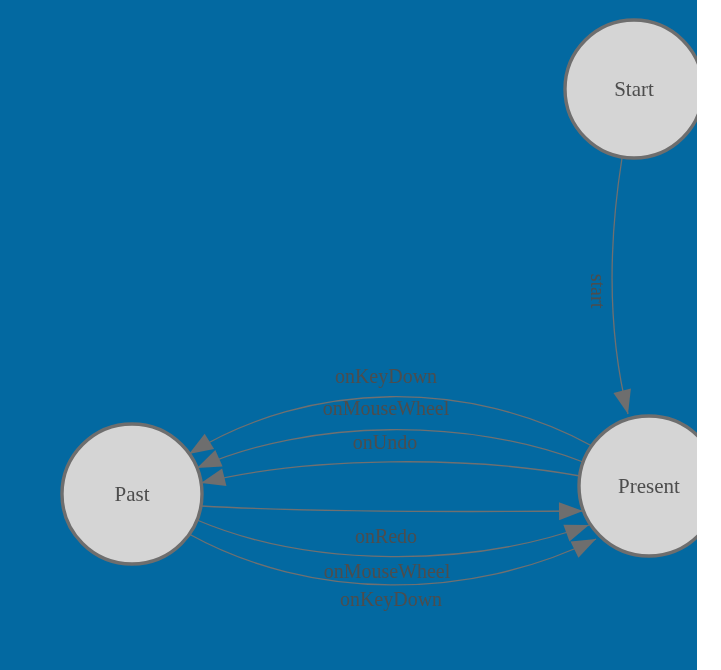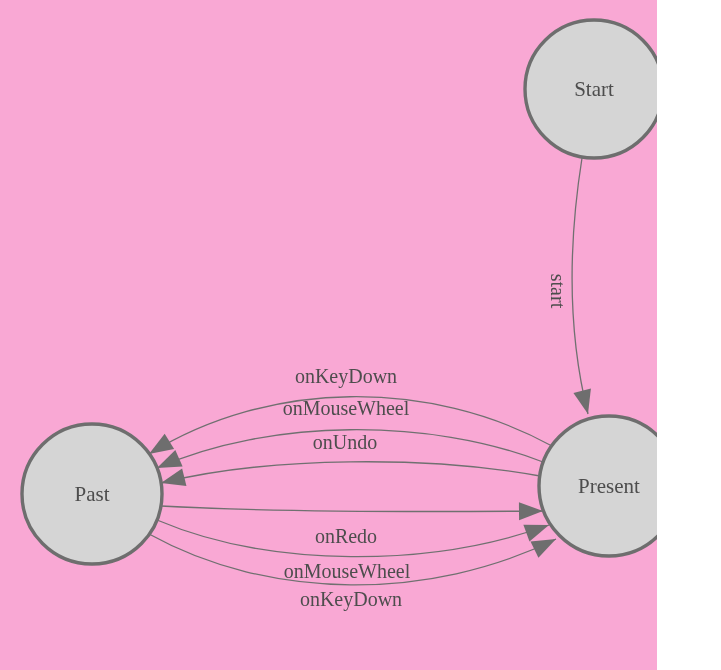--- a/index.html
+++ b/index.html
@@ -5,22 +5,23 @@
   html, body {
     margin: 0;
     padding: 0;
     background: #ffffff;
     font-family: "Liberation Serif", "DejaVu Serif", serif;
   }
   #stage {
     position: relative;
     width: 657px;
     height: 670px;
-    background: #f9a8d4;
+    background: #0369a1;
     overflow: hidden;
+    padding-left: 40px;
   }
   svg { display: block; }
   .node-circle {
     cursor: pointer;
   }
   .node-label {
     font-family: "Liberation Serif", "DejaVu Serif", serif;
     font-size: 21px;
     pointer-events: none;
   }

